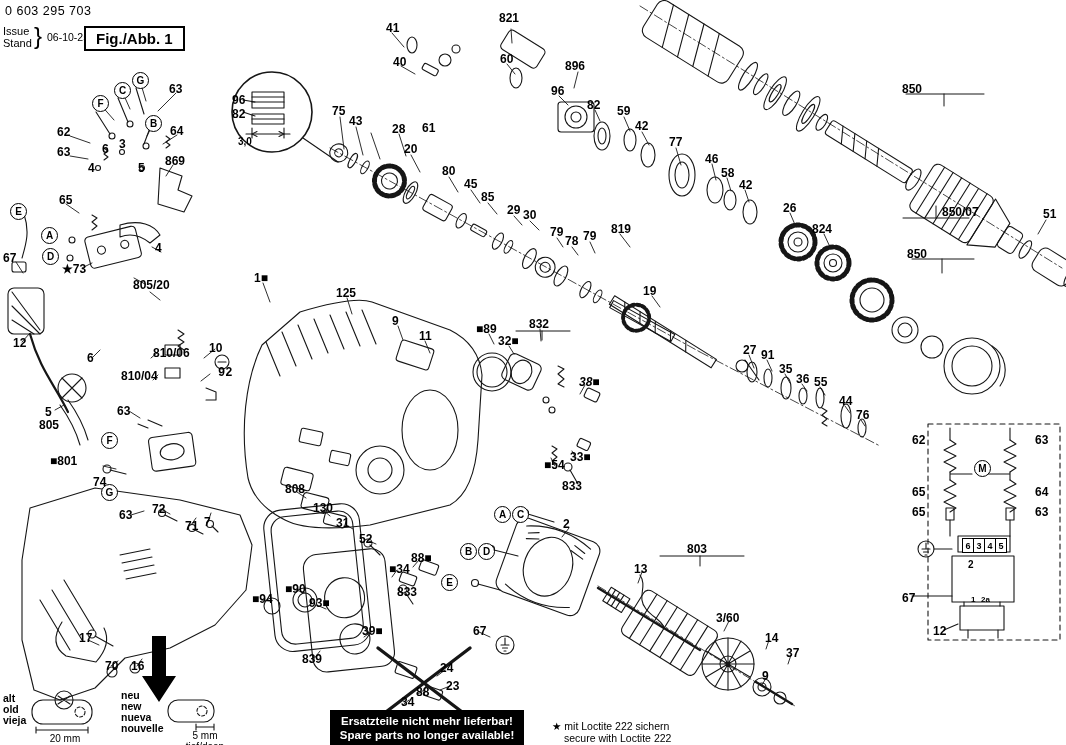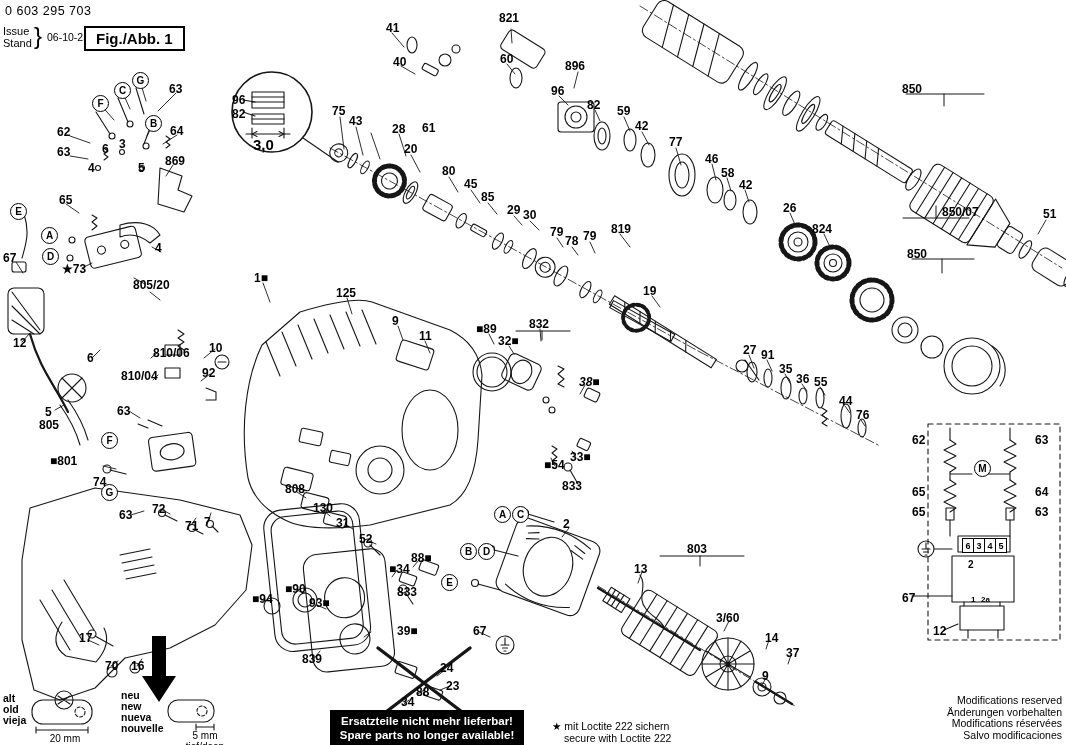--- a/index.html
+++ b/index.html
@@ -422,21 +422,21 @@
       <span class="callout" style="left: 442px; top: 165px;">80</span>
       <span class="callout" style="left: 464px; top: 178px;">45</span>
       <span class="callout" style="left: 481px; top: 191px;">85</span>
       <span class="callout" style="left: 507px; top: 204px;">29</span>
       <span class="callout" style="left: 523px; top: 209px;">30</span>
       <span class="callout" style="left: 550px; top: 226px;">79</span>
       <span class="callout" style="left: 565px; top: 235px;">78</span>
       <span class="callout" style="left: 583px; top: 230px;">79</span>
       <span class="callout" style="left: 232px; top: 94px;">96</span>
       <span class="callout" style="left: 232px; top: 108px;">82</span>
-      <span class="callout" style="left: 253px; top: 137px; font-size: 15px;">3,0</span>
+      <span class="callout" style="left: 238px; top: 137px; font-size: 10px;">3,0</span>
       <span class="callout" style="left: 169px; top: 83px;">63</span>
       <span class="callout" style="left: 57px; top: 126px;">62</span>
       <span class="callout" style="left: 57px; top: 146px;">63</span>
       <span class="callout" style="left: 102px; top: 143px;">6</span>
       <span class="callout" style="left: 119px; top: 138px;">3</span>
       <span class="callout" style="left: 170px; top: 125px;">64</span>
       <span class="callout" style="left: 88px; top: 162px;">4</span>
       <span class="callout" style="left: 138px; top: 162px;">5</span>
       <span class="callout" style="left: 165px; top: 155px;">869</span>
       <span class="callout" style="left: 59px; top: 194px;">65</span>
@@ -444,21 +444,21 @@
       <span class="callout" style="left: 62px; top: 263px;">★73</span>
       <span class="callout" style="left: 133px; top: 279px;">805/20</span>
       <span class="callout" style="left: 3px; top: 252px;">67</span>
       <span class="callout" style="left: 13px; top: 337px;">12</span>
       <span class="callout" style="left: 87px; top: 352px;">6</span>
       <span class="callout" style="left: 45px; top: 406px;">5</span>
       <span class="callout" style="left: 39px; top: 419px;">805</span>
       <span class="callout" style="left: 121px; top: 347px; padding-left: 32px;">810/06</span>
       <span class="callout" style="left: 121px; top: 370px;">810/04</span>
       <span class="callout" style="left: 209px; top: 342px;">10</span>
-      <span class="callout" style="left: 202px; top: 367px;">92</span>
+      <span class="callout" style="left: 218px; top: 367px; font-family: Liberation Mono, monospace;">92</span>
       <span class="callout" style="left: 117px; top: 405px;">63</span>
       <span class="callout" style="left: 93px; top: 460px; margin-top: 16px;">74</span>
       <span class="callout" style="left: 119px; top: 509px;">63</span>
       <span class="callout" style="left: 152px; top: 503px;">72</span>
       <span class="callout" style="left: 185px; top: 520px;">71</span>
       <span class="callout" style="left: 204px; top: 516px;">7</span>
       <span class="callout" style="left: 50px; top: 455px;">■801</span>
       <span class="callout" style="left: 254px; top: 272px;">1■</span>
       <span class="callout" style="left: 336px; top: 287px;">125</span>
       <span class="callout" style="left: 392px; top: 315px;">9</span>
@@ -474,21 +474,21 @@
       <span class="callout" style="left: 313px; top: 502px;">130</span>
       <span class="callout" style="left: 336px; top: 517px;">31</span>
       <span class="callout" style="left: 359px; top: 533px;">52</span>
       <span class="callout" style="left: 411px; top: 552px;">88■</span>
       <span class="callout" style="left: 389px; top: 563px;">■34</span>
       <span class="callout" style="left: 397px; top: 586px;">833</span>
       <span class="callout" style="left: 285px; top: 583px;">■90</span>
       <span class="callout" style="left: 252px; top: 593px;">■94</span>
       <span class="callout" style="left: 309px; top: 597px;">93■</span>
       <span class="callout" style="left: 302px; top: 653px;">839</span>
-      <span class="callout" style="left: 362px; top: 625px; padding-left: 35px;">39■</span>
+      <span class="callout" style="left: 362px; top: 625px;">39■</span>
       <span class="callout" style="left: 473px; top: 625px;">67</span>
       <span class="callout" style="left: 563px; top: 518px;">2</span>
       <span class="callout" style="left: 634px; top: 563px;">13</span>
       <span class="callout" style="left: 687px; top: 543px;">803</span>
       <span class="callout" style="left: 716px; top: 612px;">3/60</span>
       <span class="callout" style="left: 765px; top: 632px;">14</span>
       <span class="callout" style="left: 786px; top: 647px;">37</span>
       <span class="callout" style="left: 762px; top: 670px;">9</span>
       <span class="callout" style="left: 79px; top: 632px;">17</span>
       <span class="callout" style="left: 105px; top: 660px;">70</span>
@@ -552,20 +552,14 @@
   <div class="warnbox">
     <div>Ersatzteile nicht mehr lieferbar!</div>
     <div>Spare parts no longer available!</div>
   </div>
 
   <div class="loctite">
     <div>★ mit Loctite 222 sichern</div>
     <div>secure with Loctite 222</div>
   </div>
 
-  <div class="mods">
-      <div>Modifications reserved</div>
-      <div>Änderungen vorbehalten</div>
-      <div>Modifications réservées</div>
-      <div>Salvo modificaciones</div>
-    </div>
 
 </div>
 
 </body></html>

